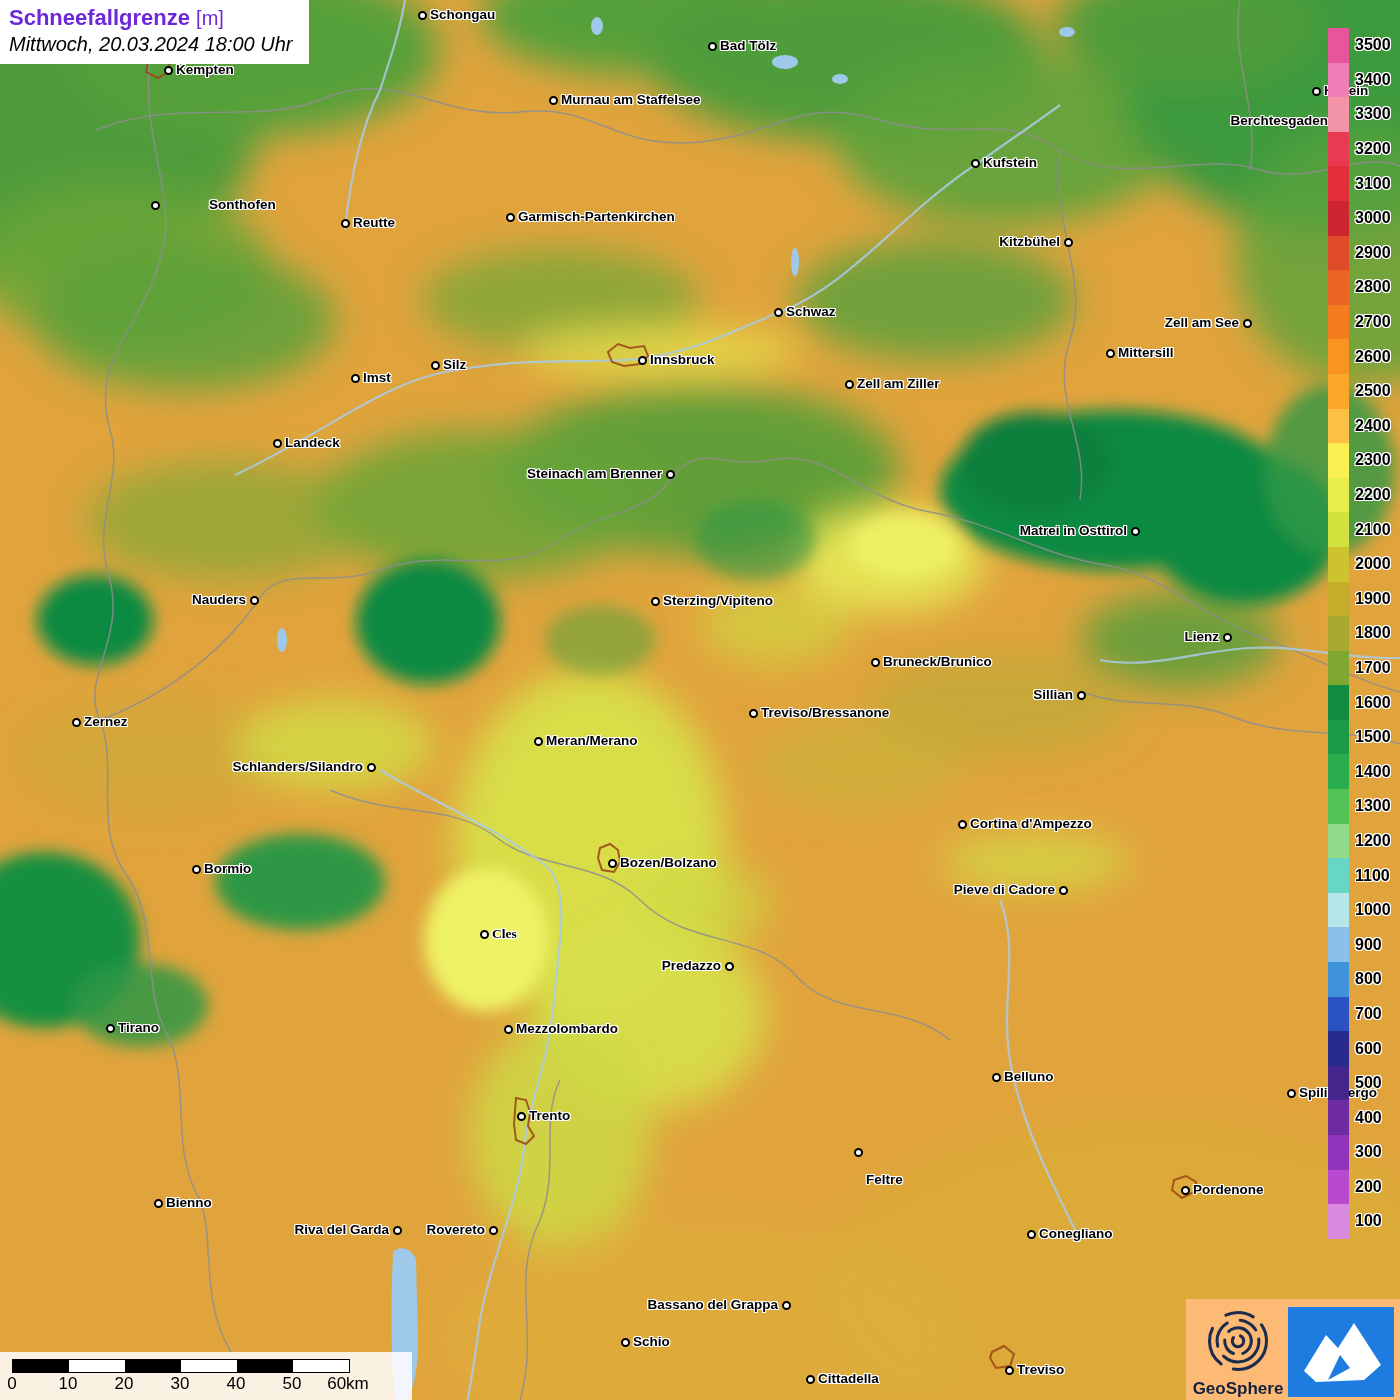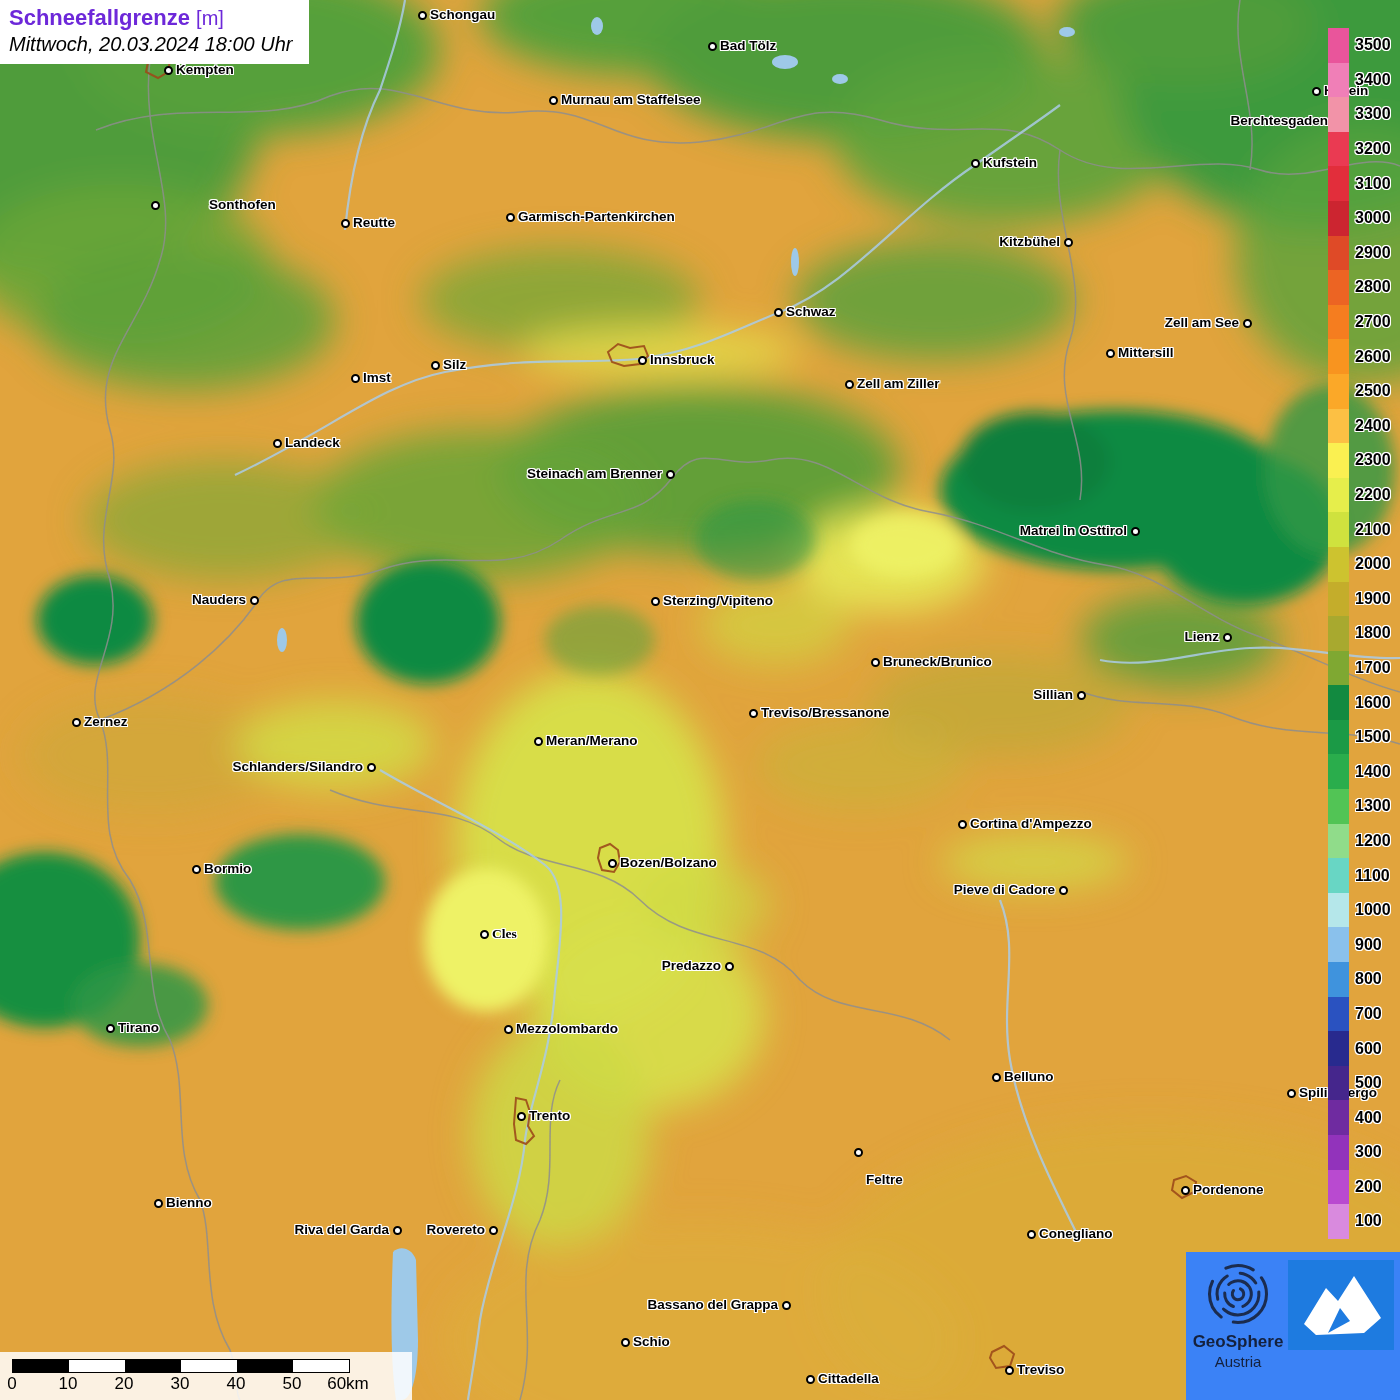--- a/index.html
+++ b/index.html
@@ -27,21 +27,21 @@
   #subtitle{font-style:italic;font-size:20px;margin-top:2px;color:#000;}
   #model-panel{position:absolute;top:0;right:0;z-index:5;background:#fff;
                padding:5px 8px 8px 18px;font-style:italic;font-size:21px;color:#000;}
   #scale-panel{position:absolute;left:0;bottom:0;width:412px;height:48px;
                background:rgba(255,255,255,.85);z-index:4;}
   #scale-track{position:absolute;left:12px;top:7px;width:336px;height:12px;border:1px solid #000;display:flex;}
   .scale-seg{flex:1;}
   .scale-seg.dark{background:#000;}
   .scale-seg.light{background:#fff;}
   .scale-label{position:absolute;top:22px;transform:translateX(-50%);font-size:17px;color:#000;white-space:nowrap;}
-  #logo-panel{position:absolute;right:0;bottom:0;width:214px;height:148px;background:#3b82f6;z-index:4;}
+  #logo-panel{position:absolute;right:0;bottom:0;width:214px;height:101px;background:#fdba74;z-index:4;}
   .geo-logo{position:absolute;left:12px;top:4px;width:80px;height:76px;}
   .geo-name{position:absolute;left:0;top:80px;width:104px;text-align:center;font-weight:bold;
             font-size:17px;color:#14213d;}
   .geo-country{position:absolute;left:0;top:101px;width:104px;text-align:center;font-size:15px;color:#14213d;}
   .blue-logo{position:absolute;left:102px;top:8px;width:106px;height:90px;background:#1e7be0;}
 </style>
 </head>
 <body>
 
 <div id="root">

